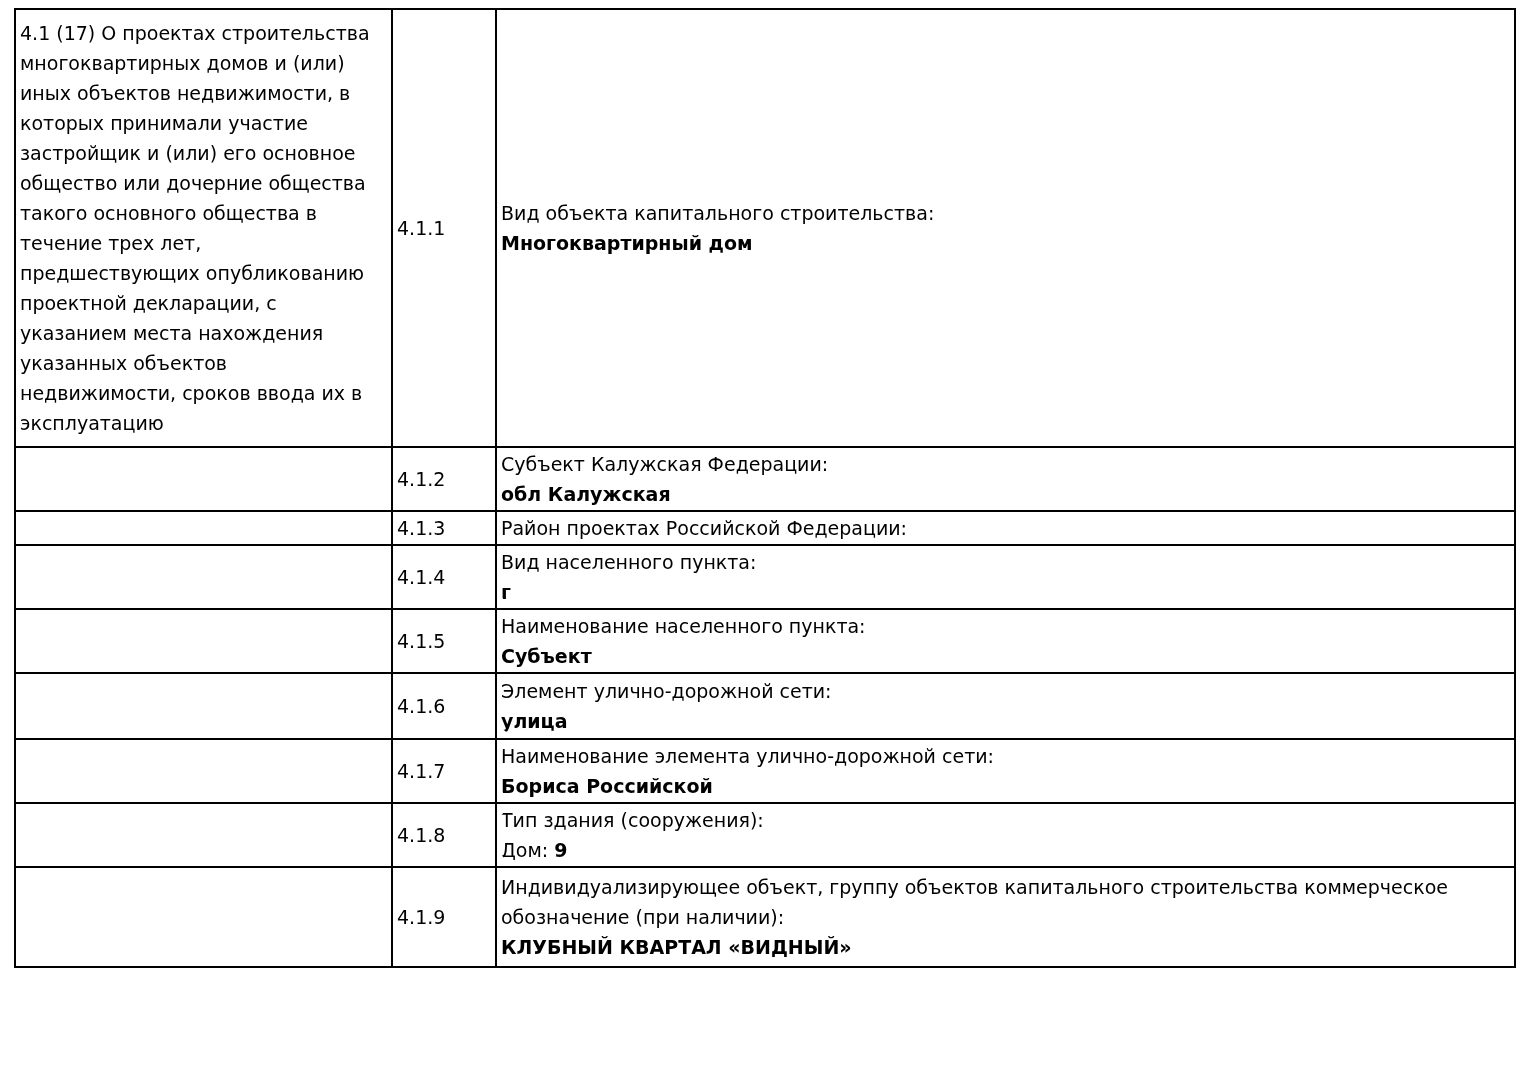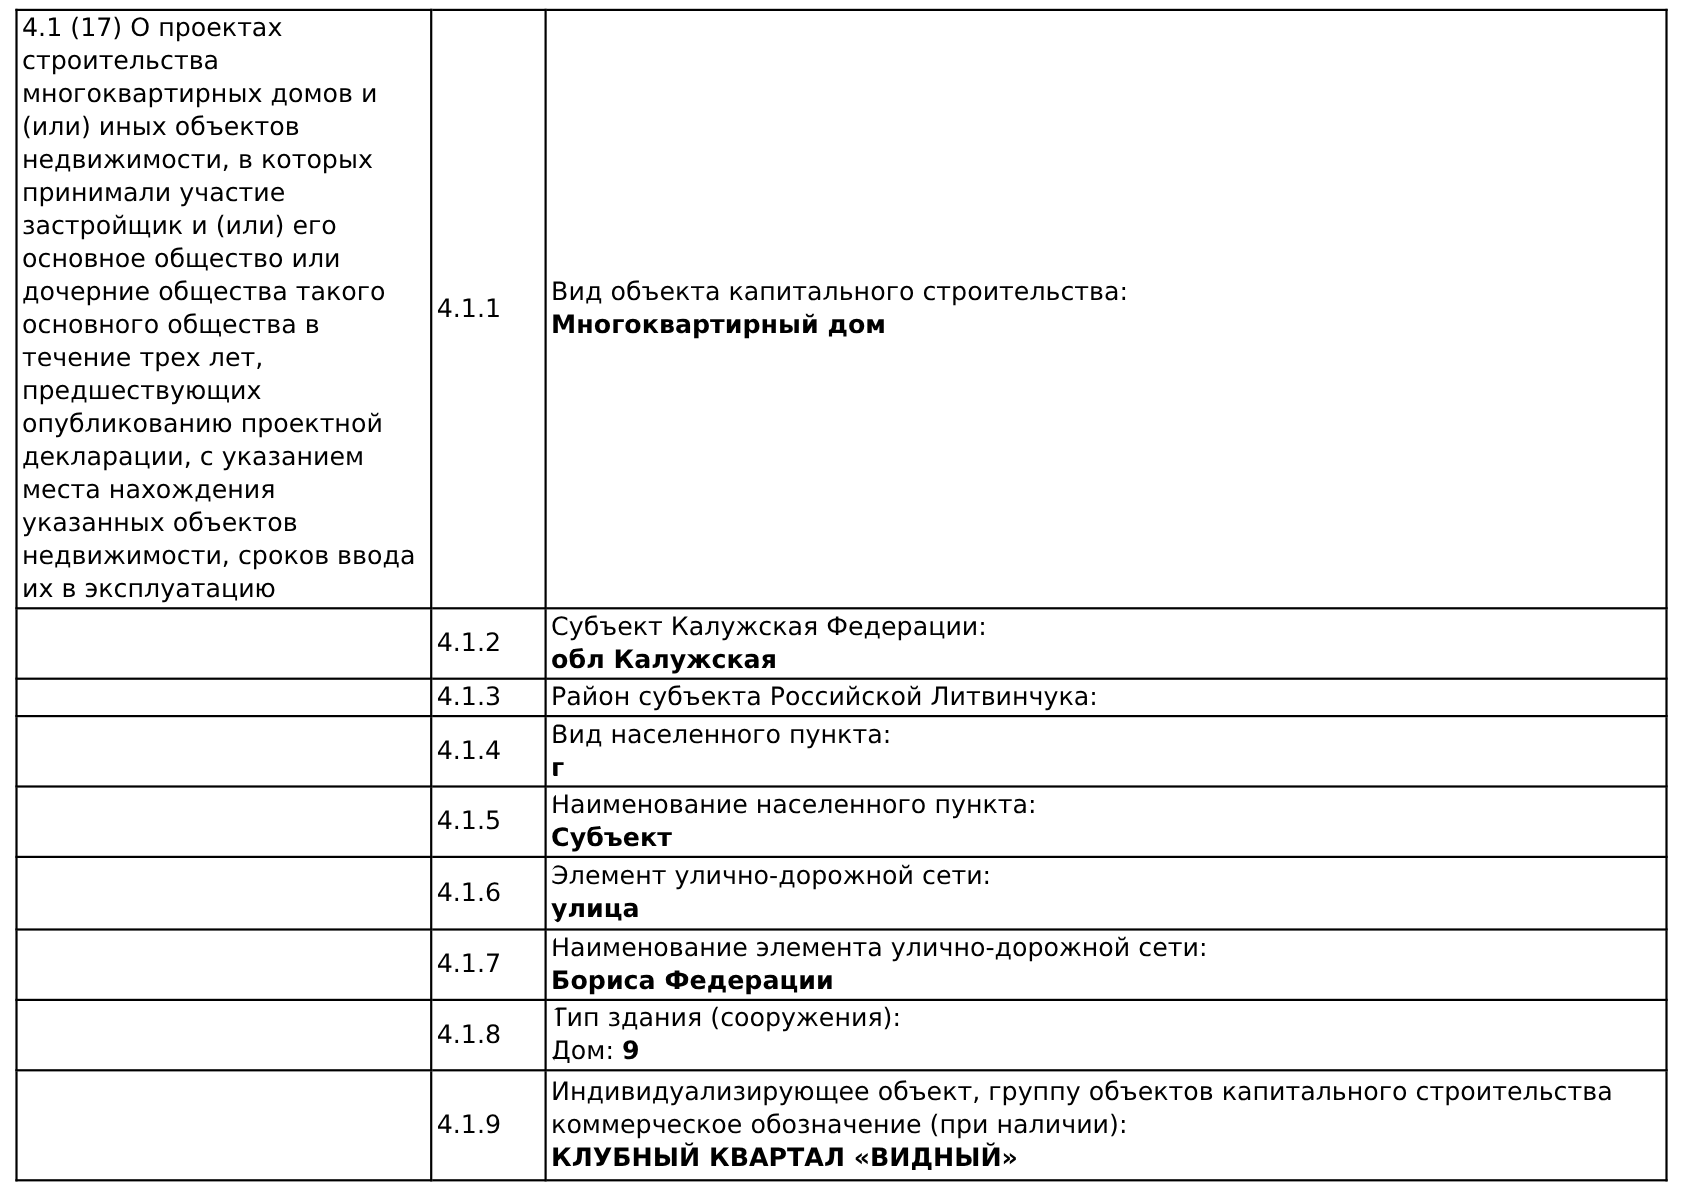--- a/index.html
+++ b/index.html
@@ -17,21 +17,21 @@
   }
   table.decl-table {
     border-collapse: collapse;
     width: 1502px;
     table-layout: fixed;
     color: #000000;
   }
   table.decl-table td {
     border: 2px solid #000000;
     padding: 1px 4px;
-    font-size: 23px;
+    font-size: 19px;
     line-height: 30px;
     vertical-align: middle;
     overflow: hidden;
   }
   col.c-desc   { width: 377px; }
   col.c-number { width: 104px; }
   col.c-content{ width: auto;  }
 
   td.desc-cell {
     vertical-align: top;
@@ -96,21 +96,21 @@
           <div><span class="value-prefix"></span><span class="field-value">обл Калужская</span></div>
         </td>
       </tr>
 
       <tr>
         <td class="desc-cell"></td>
         <td class="number-cell">
           <span>4.1.3</span>
         </td>
         <td class="content-cell">
-          <div class="field-label">Район субъекта Российской Литвинчука:</div>
+          <div class="field-label">Район проектах Российской Федерации:</div>
           <div><span class="value-prefix"></span><span class="field-value"></span></div>
         </td>
       </tr>
 
       <tr>
         <td class="desc-cell"></td>
         <td class="number-cell">
           <span>4.1.4</span>
         </td>
         <td class="content-cell">
@@ -141,21 +141,21 @@
         </td>
       </tr>
 
       <tr>
         <td class="desc-cell"></td>
         <td class="number-cell">
           <span>4.1.7</span>
         </td>
         <td class="content-cell">
           <div class="field-label">Наименование элемента улично-дорожной сети:</div>
-          <div><span class="value-prefix"></span><span class="field-value">Бориса Федерации</span></div>
+          <div><span class="value-prefix"></span><span class="field-value">Бориса Российской</span></div>
         </td>
       </tr>
 
       <tr>
         <td class="desc-cell"></td>
         <td class="number-cell">
           <span>4.1.8</span>
         </td>
         <td class="content-cell">
           <div class="field-label">Тип здания (сооружения):</div>

